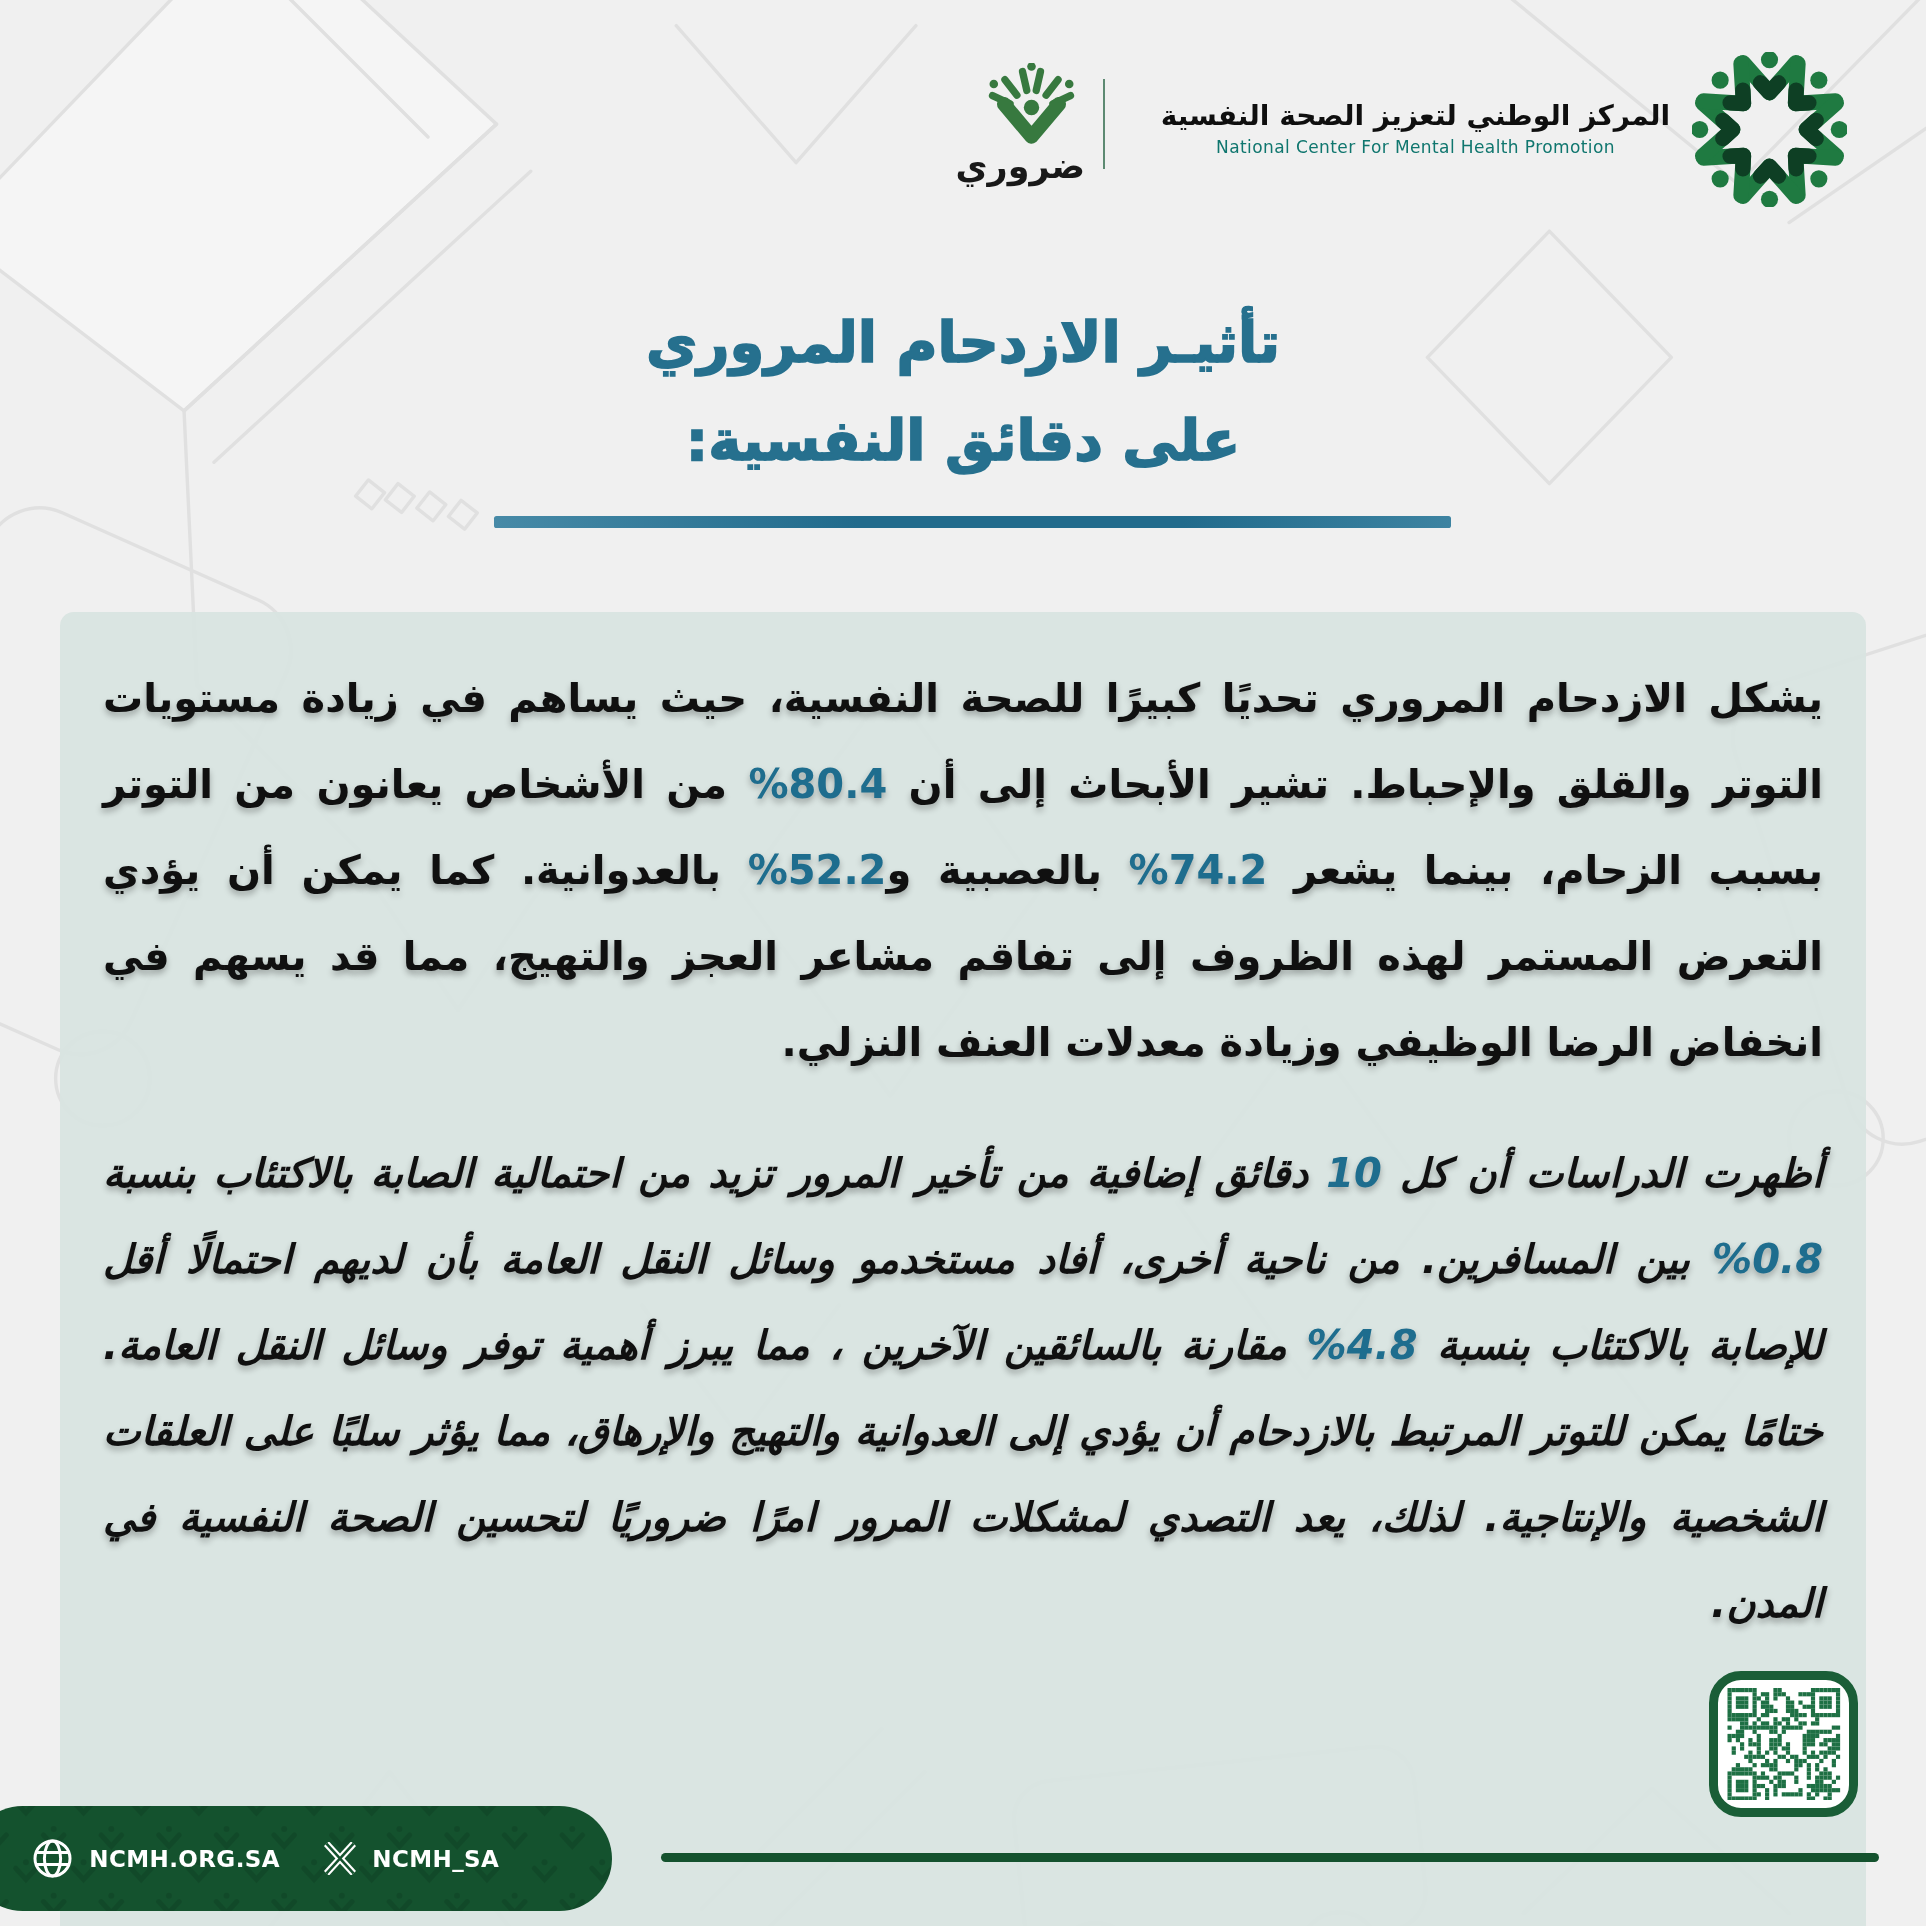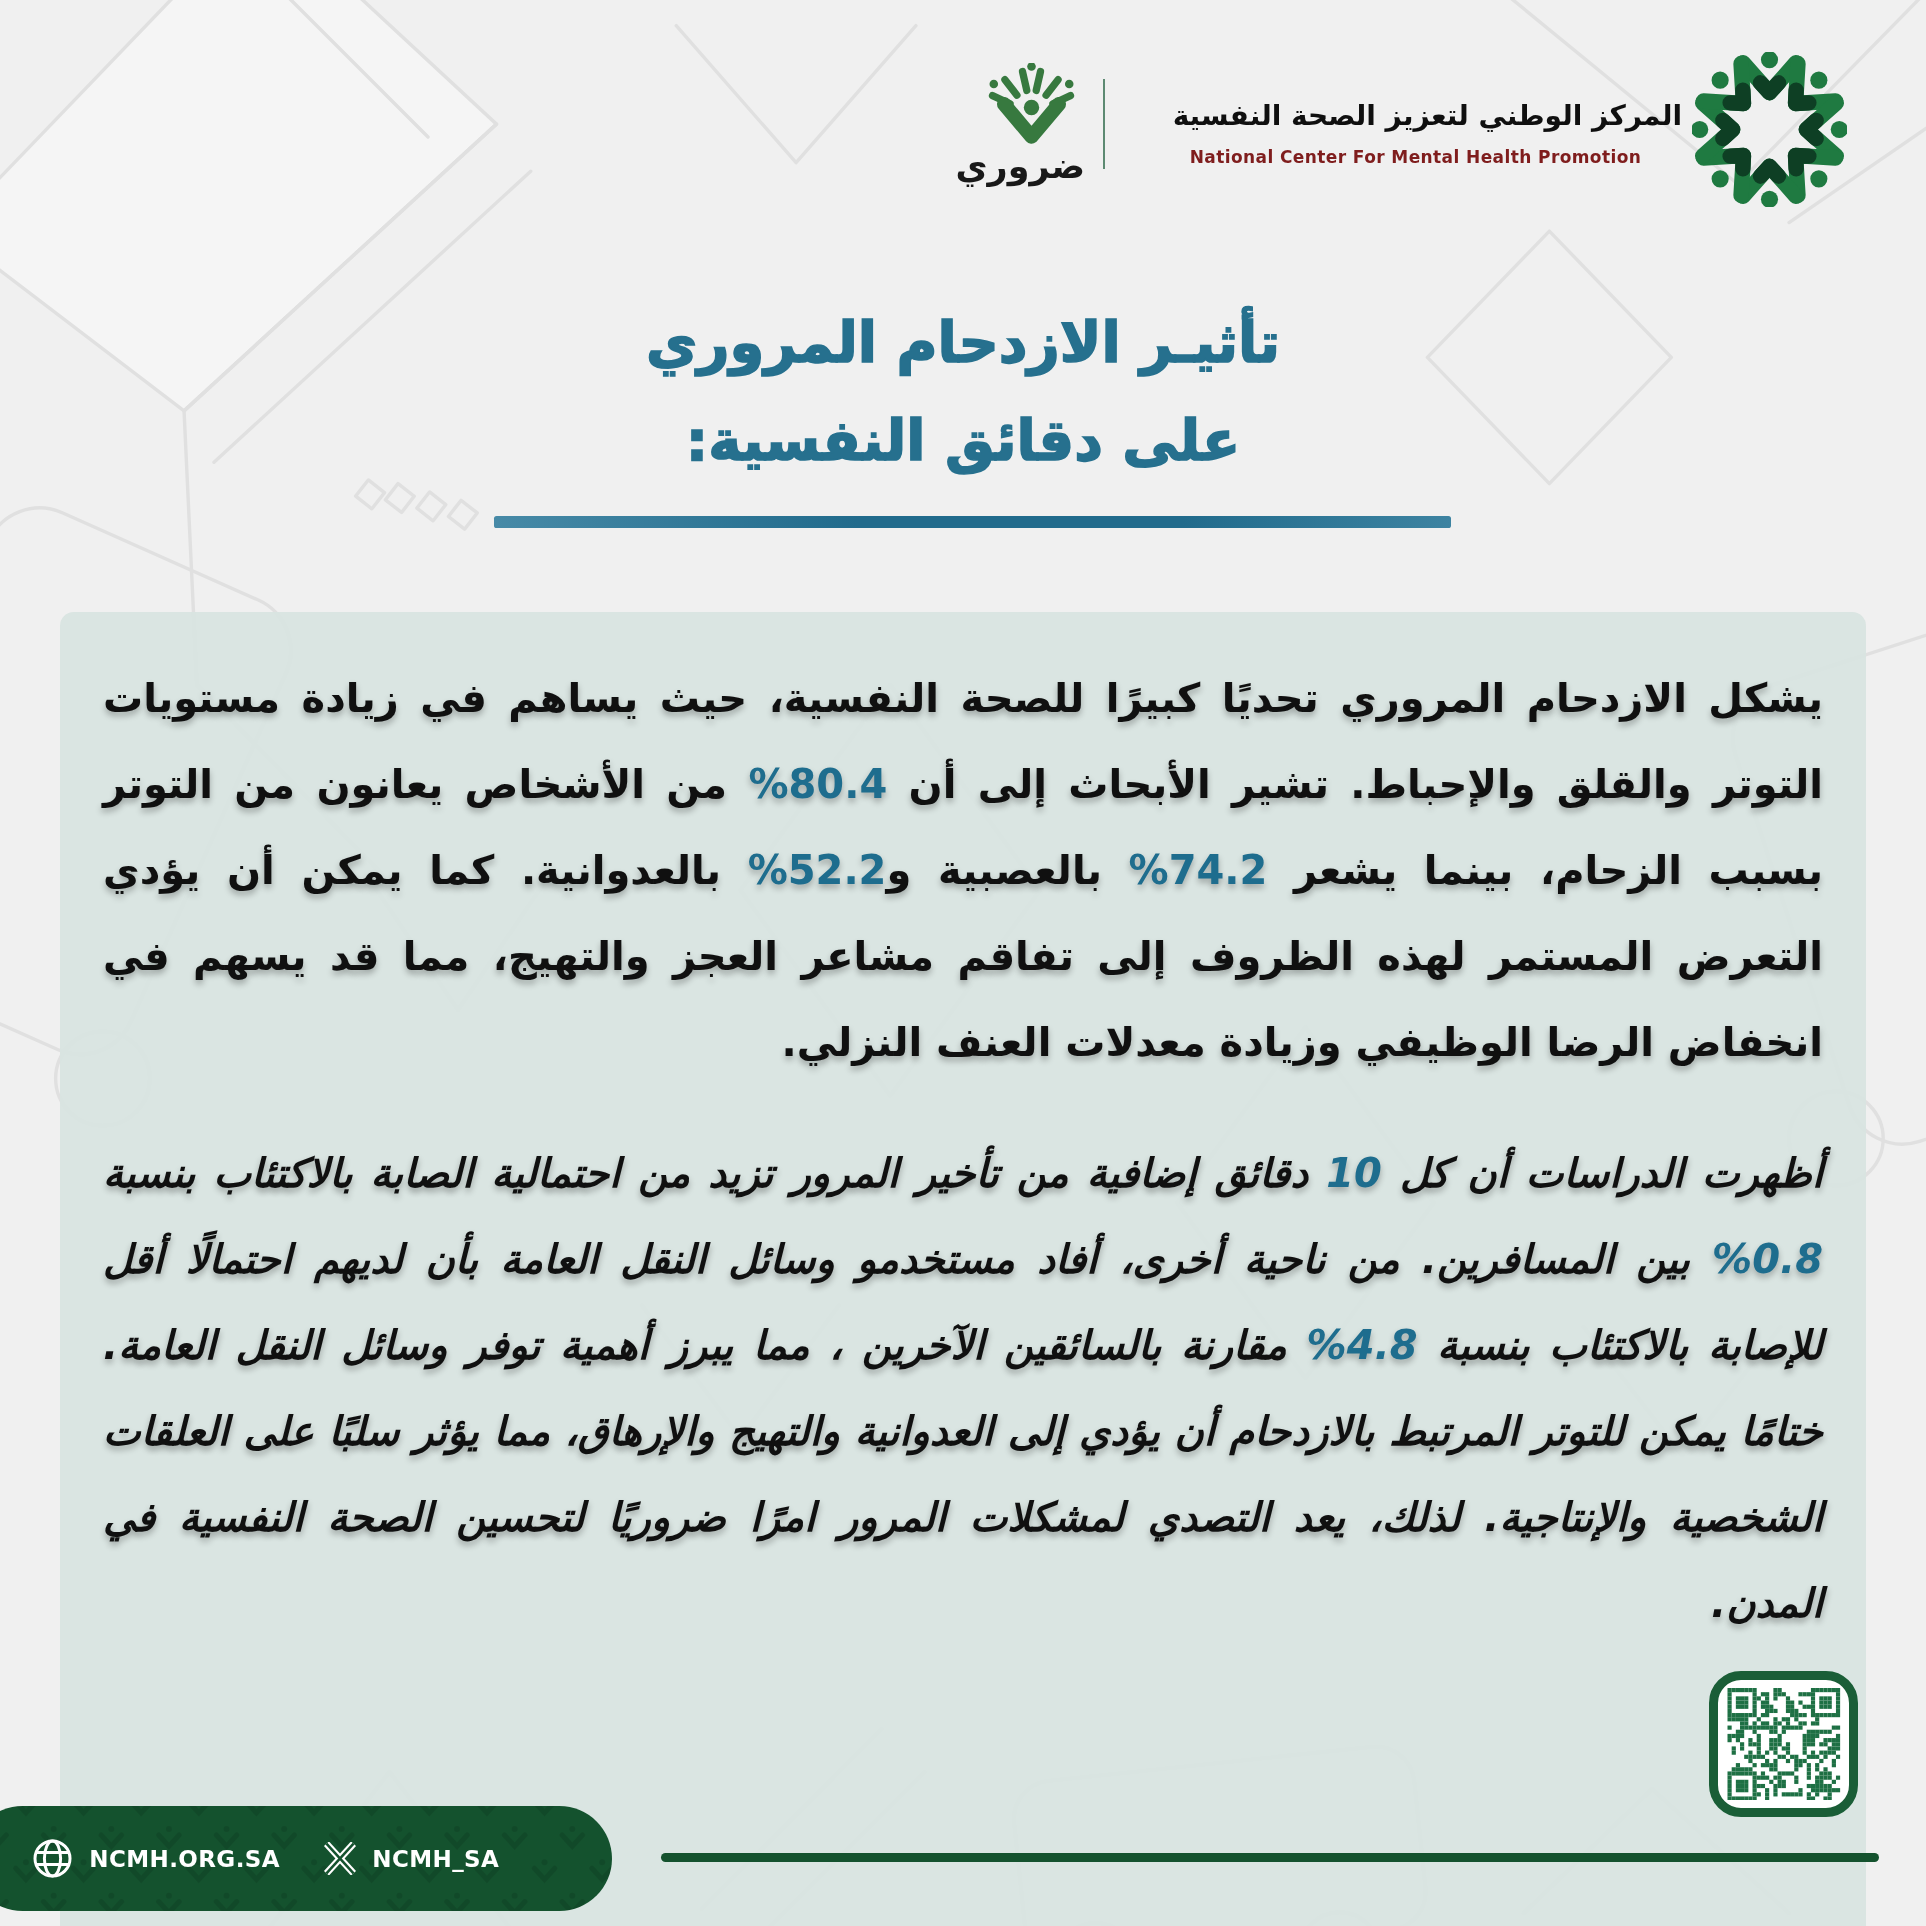--- a/index.html
+++ b/index.html
@@ -15,22 +15,22 @@
     stroke:#e0e0e0;stroke-width:8;fill:none;stroke-linejoin:round;stroke-linecap:round;
   }
   #bg-pattern .fill{fill:#f5f5f5;}
   
   #qareebon{left:978px;top:63px;width:107px;text-align:center;z-index:3;}
   #qareebon-wordmark{
     font-size:35px;font-weight:bold;color:#191919;margin-top:-2.6px;direction:rtl;
   }
   #header-divider{left:1103px;top:79px;width:1.7px;height:90px;background:#5d8a72;z-index:3;}
   #org-block{left:1149px;top:98px;width:533px;text-align:center;z-index:3;}
-  #org-name-ar{direction:rtl;font-size:28px;font-weight:bold;color:#0f0f0f;line-height:1.25;text-align:right;}
-  #org-name-en{font-size:17px;font-weight:bold;color:#7f1d1d;margin-top:14px;letter-spacing:0.4px;}
+  #org-name-ar{direction:rtl;font-size:28px;font-weight:bold;color:#0f0f0f;line-height:1.25;}
+  #org-name-en{font-size:17px;font-weight:normal;color:#0f766e;margin-top:4px;letter-spacing:0.4px;}
   #ncmh-logo{left:1692px;top:52px;z-index:3;}
   
   .title-line{
     left:0;width:1926px;text-align:center;direction:rtl;z-index:3;
     font-size:56px;font-weight:bold;color:#26708E;
     -webkit-text-stroke:1.7px #26708E;
     line-height:1.2;
   }
   #title-line1{top:309px;}
   #title-line2{top:407px;}

